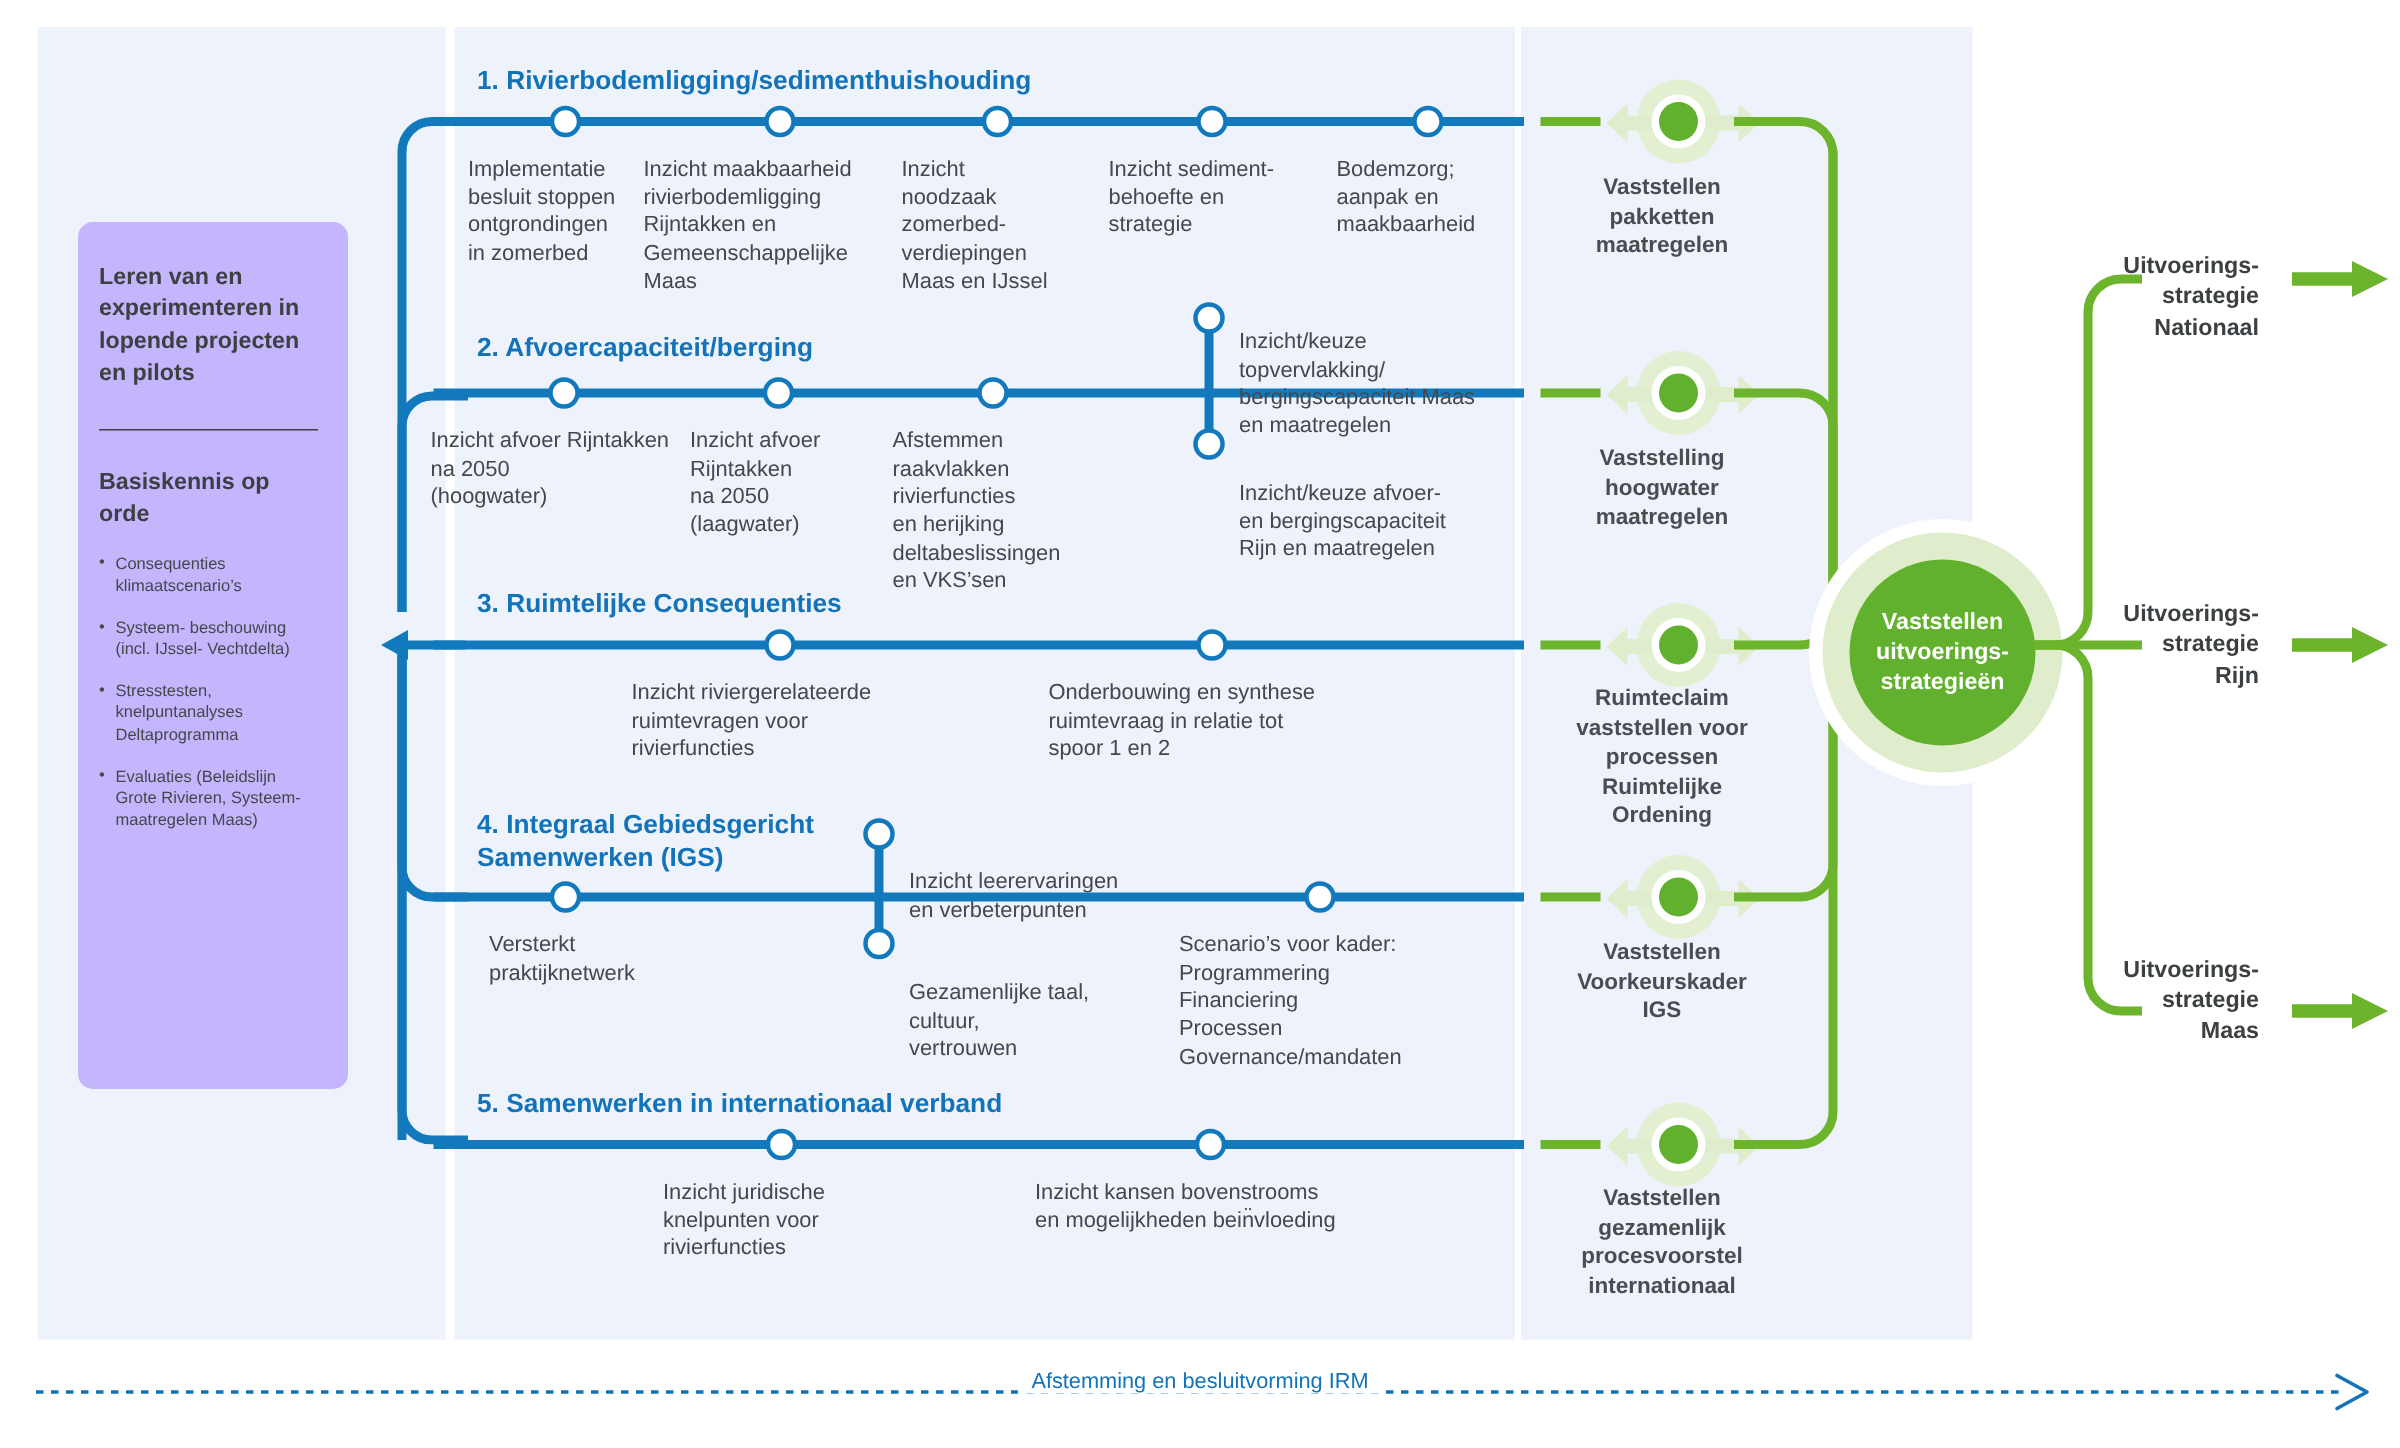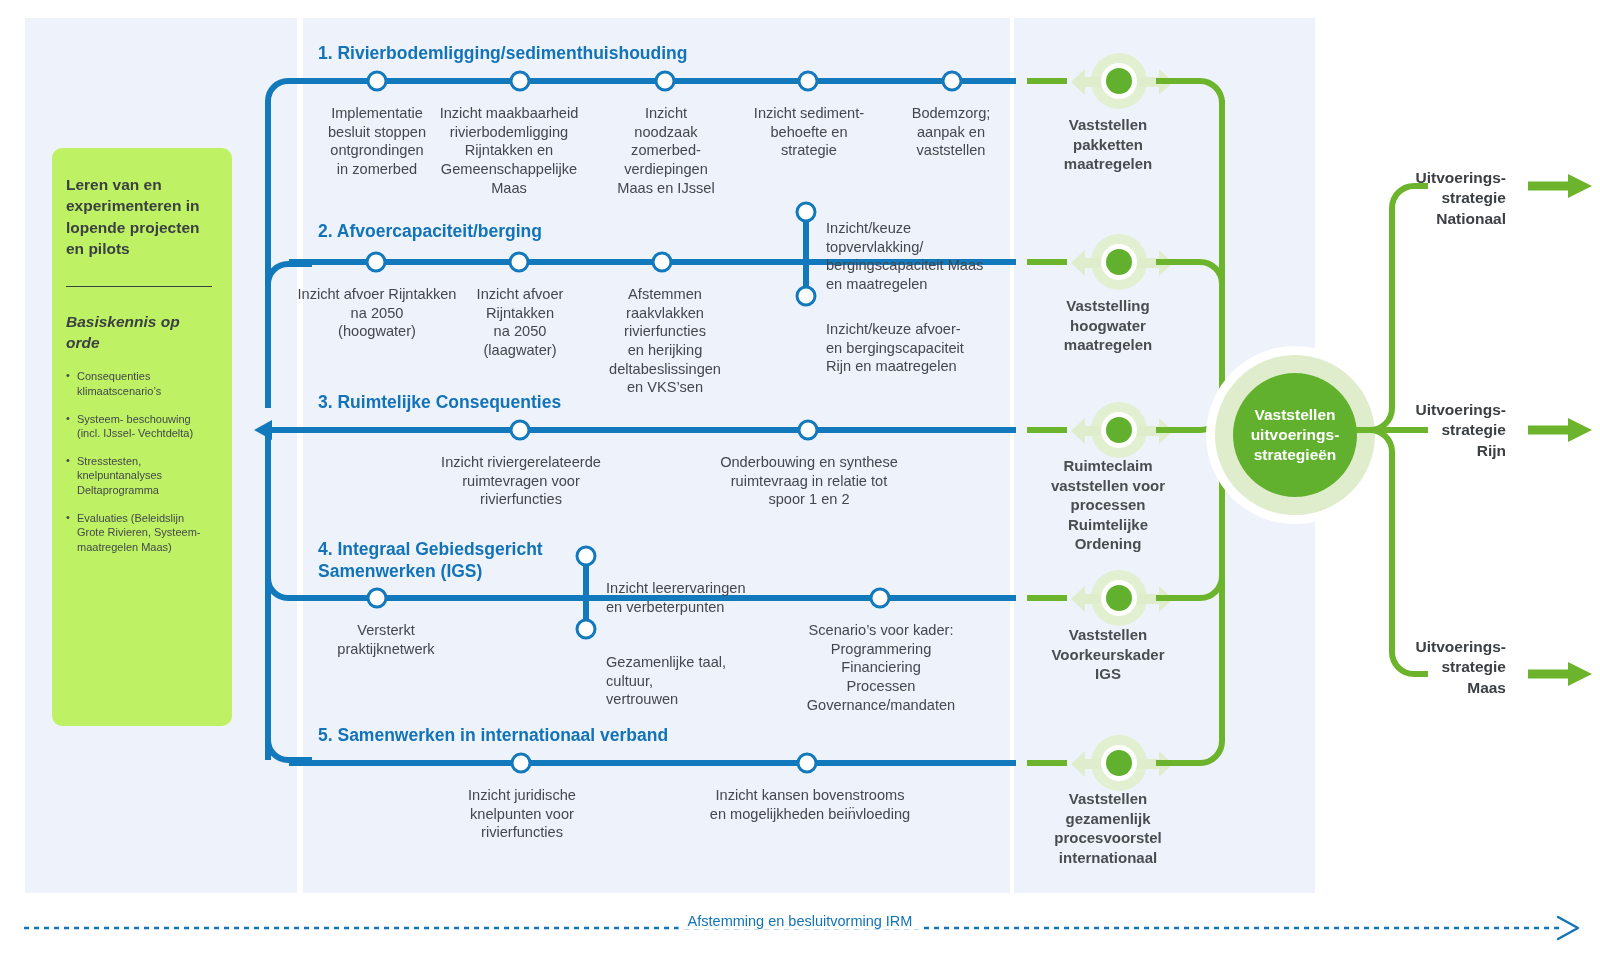--- a/index.html
+++ b/index.html
@@ -15,33 +15,32 @@
 
   
   .panel { position:absolute; background:#eef2fb; }
   #panel-left   { left:25px;   top:18px; width:272px;  height:875px; }
   #panel-mid    { left:303px;  top:18px; width:707px;  height:875px; }
   #panel-right  { left:1014px; top:18px; width:301px;  height:875px; }
 
   
   #knowledge-card {
     position:absolute; left:52px; top:148px; width:180px; height:578px;
-    background:#bef264; border-radius:10px;
+    background:#c4b5fd; border-radius:10px;
     padding:26px 18px 14px 14px;
   }
   #knowledge-card .kc-title {
     font-weight:bold; font-size:15.5px; color:#3c4043; line-height:1.38;
   }
   #knowledge-card .kc-rule {
     border-top:1.6px solid #3c4043; margin:26px 0 24px 0; width:146px;
   }
   #knowledge-card .kc-sub {
     font-weight:bold; font-size:15.5px; color:#3c4043; line-height:1.38;
     margin-bottom:16px;
-    font-style:italic;
   }
   #knowledge-card ul { margin:0; padding:0; list-style:none; }
   #knowledge-card li {
     font-size:11px; color:#44474b; line-height:1.33;
     margin-bottom:13px; padding-left:11px; position:relative;
   }
   #knowledge-card li:before {
     content:"\2022"; position:absolute; left:0; top:-1px;
   }
 
@@ -53,21 +52,21 @@
   .track-line {
     position:absolute; height:6px; background:#1279bd;
   }
   .node {
     position:absolute; width:21px; height:21px; border-radius:50%;
     background:#ffffff; border:3.4px solid #1279bd;
     transform:translate(-50%,-50%);
   }
   .node-label {
     position:absolute; font-size:14.6px; color:#44474b;
-    line-height:1.28; text-align:center; white-space:pre-line;
+    line-height:1.28; text-align:left; white-space:pre-line;
     transform:translateX(-50%);
   }
   .node-label.lft { text-align:left; transform:none;margin-top:33px; }
   .stub { position:absolute; width:5.6px; background:#1279bd; }
 
   
   #left-bracket { position:absolute; left:252px; top:78px; width:60px; height:685px; }
   #left-bracket svg { display:block; }
 
   
@@ -202,21 +201,21 @@
   <div class="node-label" style="left:666px; top:104px; width:130px;">Inzicht
 noodzaak
 zomerbed-
 verdiepingen
 Maas en IJssel</div>
   <div class="node-label" style="left:809px; top:104px; width:140px;">Inzicht sediment-
 behoefte en
 strategie</div>
   <div class="node-label" style="left:951px; top:104px; width:120px;">Bodemzorg;
 aanpak en
-vaststellen</div>
+maakbaarheid</div>
 
   <div class="track-title" style="left:318px; top:220px;">2. Afvoercapaciteit/berging</div>
   <div class="track-line" style="left:289px; top:259px; width:727px;"></div>
   <div class="node" style="left:376px; top:262px;"></div>
   <div class="node" style="left:519px; top:262px;"></div>
   <div class="node" style="left:662px; top:262px;"></div>
   <div class="node-label" style="left:377px; top:285px; width:180px;">Inzicht afvoer Rijntakken
 na 2050
 (hoogwater)</div>
   <div class="node-label" style="left:520px; top:285px; width:120px;">Inzicht afvoer

